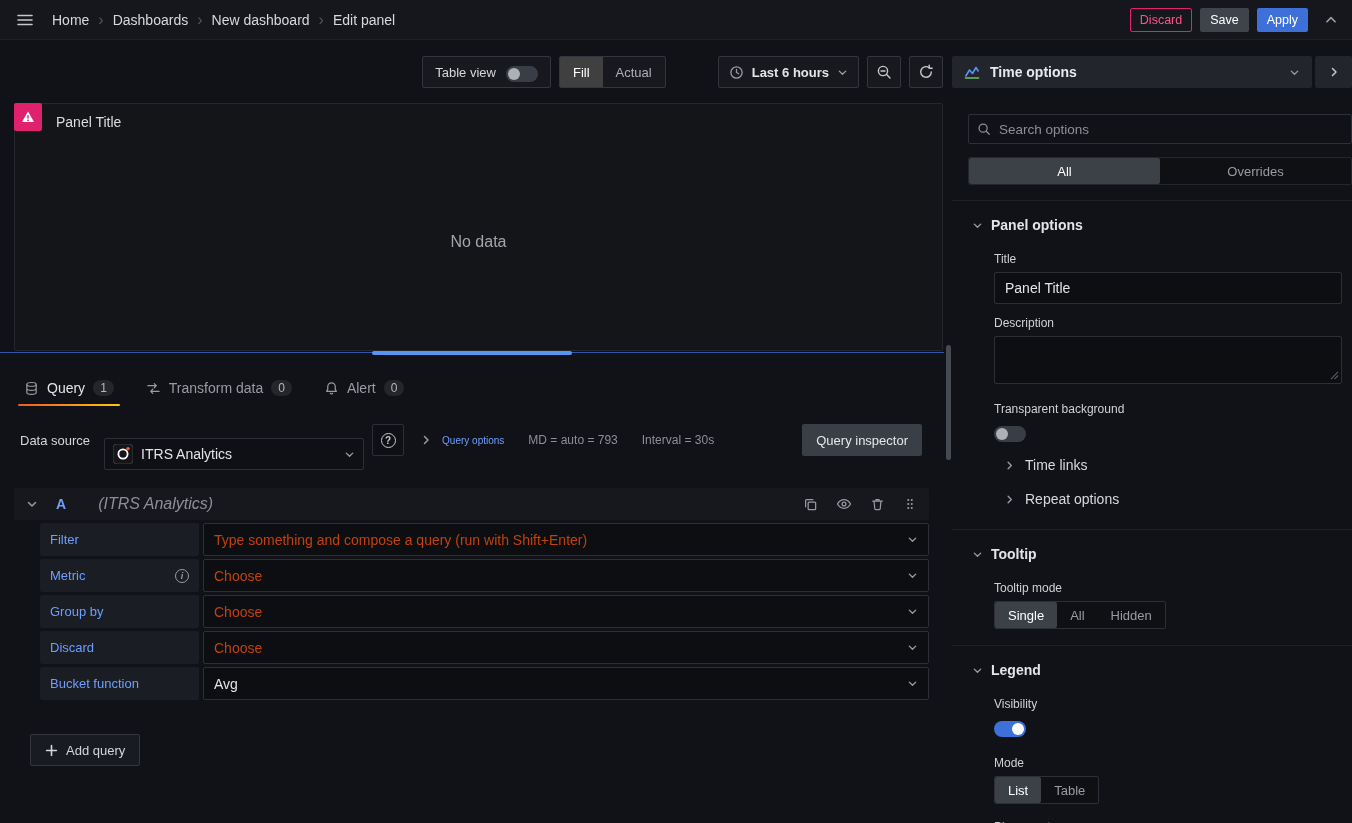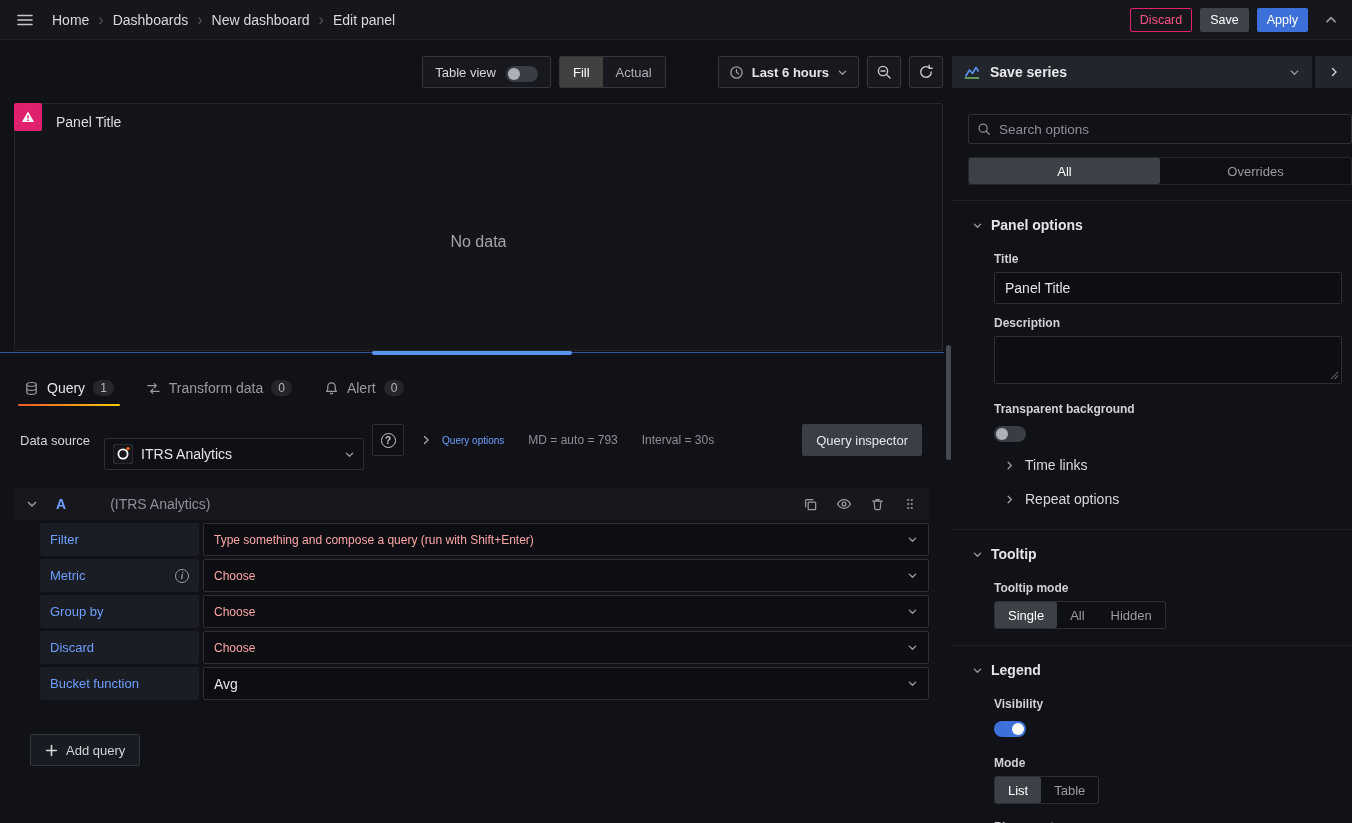--- a/index.html
+++ b/index.html
@@ -66,49 +66,49 @@
   .qopts-link { color:#6e9fff; font-size:10px; font-weight:500; cursor:pointer; }
   .qstat { color:#8e8e99; font-size:12px; margin-left:16px; }
   .spacer { flex:1; }
   .btn-inspector { height:32px; padding:0 14px; background:#3a3e46; border:0; border-radius:2px; color:#e6e7ea; font-size:13px; display:flex; align-items:center; margin-right:22px; }
 
   
   .qcard { margin-top:30px; width:915px; }
   .qcard-header { height:32px; background:#16181e; border-radius:2px; display:flex; align-items:center; padding:0 12px; }
   .chev { color:#9a9ba2; }
   .refid { color:#6e9fff; font-weight:700; font-size:14px; margin-left:18px; }
-  .ds-hint { color:#8e8e99; font-size:14px; margin-left:44px; }
+  .ds-hint { color:#8e8e99; font-style:italic; font-size:16px; margin-left:32px; }
   .qcard-icons { margin-left:auto; display:flex; align-items:center; gap:18px; color:#9a9ba2; }
   .qcard-icons > span { cursor:pointer; }
   .qrows { margin-left:26px; }
   .qrow { display:flex; gap:4px; margin-top:3px; }
   .qlabel { width:159px; background:#1a1d24; border-radius:2px; display:flex; align-items:center; padding:0 10px; color:#6e9fff; font-size:13px; height:33px; }
   .qlabel.with-info { justify-content:space-between; }
   .qfield { flex:1; height:33px; background:#0d0e12; border:1px solid #2c3036; border-radius:2px; display:flex; align-items:center; padding:0 10px; gap:8px; cursor:pointer; }
   .qfield input { flex:1; background:transparent; border:0; outline:0; color:#e3e4e8; font:inherit; }
-  .qfield .ph { flex:1; color:#fca5a5; font-size:12px; }
+  .qfield .ph { flex:1; color:#c2410c; font-size:14px; }
   .qfield .val { flex:1; color:#e3e4e8; font-size:14px; }
   .info-icon { width:14px; height:14px; border:1.2px solid #9a9ba2; color:#9a9ba2; border-radius:50%; display:grid; place-items:center; font-size:9px; font-weight:700; font-style:italic; }
   .btn-addquery { margin:34px 0 0 16px; height:32px; padding:0 14px; display:inline-flex; align-items:center; gap:8px; background:#181b21; border:1px solid #33363d; border-radius:2px; color:#d5d6da; font-size:13px; }
 
   
   .viz-header { display:flex; gap:3px; margin-bottom:26px; }
   .viz-select { flex:1; height:32px; background:#22252b; border-radius:2px; display:flex; align-items:center; gap:10px; padding:0 12px; cursor:pointer; }
   .viz-select .vname { flex:1; color:#e8e9ec; font-weight:600; font-size:14px; }
   .viz-close { width:37px; height:32px; background:#22252b; border:0; border-radius:2px; display:grid; place-items:center; color:#c7c8cd; }
   .search-wrap { margin-left:16px; height:30px; border:1px solid #2c3036; border-radius:2px; display:flex; align-items:center; gap:8px; padding:0 8px; margin-bottom:13px; color:#8e8e99; }
   .search-wrap input { flex:1; background:transparent; border:0; outline:0; color:#e3e4e8; font:inherit; font-size:13.5px; }
   .search-wrap input::placeholder { color:#8e8e99; }
   .opt-tabs { margin-left:16px; height:28px; display:flex; border:1px solid #24262c; background:#0f1014; border-radius:2px; margin-bottom:15px; }
   .opt-tab { flex:1; display:grid; place-items:center; font-size:13px; color:#9a9ba2; cursor:pointer; }
   .opt-tab.active { background:#3c4047; color:#fff; border-radius:2px; }
   .opt-section { border-top:1px solid #1f2126; padding:8px 0 16px; }
   .sec-head { display:flex; align-items:center; gap:8px; padding-left:20px; color:#e3e4e8; font-weight:700; font-size:14px; height:32px; cursor:pointer; }
   .sec-body { padding:0 10px 0 42px; }
-  .f-label { margin:11px 0 6px; font-size:12px; font-weight:700; color:#d0d1d6; }
+  .f-label { margin:11px 0 6px; font-size:12px; font-weight:400; color:#d0d1d6; }
   .mt12 { margin-top:12px; } .mt16 { margin-top:16px; } .mt18 { margin-top:18px; }
   .t-input { width:100%; height:32px; background:#0d0e12; border:1px solid #2c3036; border-radius:2px; color:#e3e4e8; font:inherit; padding:0 10px; outline:0; }
   .t-area-wrap { position:relative; }
   .t-area { width:100%; height:48px; background:#0d0e12; border:1px solid #2c3036; border-radius:2px; color:#e3e4e8; font:inherit; padding:6px 10px; resize:none; outline:0; display:block; }
   .grip { position:absolute; right:3px; bottom:4px; }
   .switch { width:32px; height:16px; border-radius:8px; background:#393d46; position:relative; display:inline-block; margin-top:4px; cursor:pointer; }
   .switch .knob { position:absolute; top:2px; left:2px; width:12px; height:12px; border-radius:50%; background:#aeb0b8; }
   .switch.on { background:#3d71d9; }
   .switch.on .knob { left:auto; right:2px; background:#fff; }
   .collapse-row { display:flex; align-items:center; gap:10px; height:28px; margin-top:6px; padding-left:52px; color:#d8d9de; font-size:14px; cursor:pointer; }
@@ -391,21 +391,21 @@
   <aside class="sidebar">
 
     <div class="viz-header">
       <div class="viz-select">
         <span>
           <svg width="16" height="16" viewBox="0 0 16 16">
               <path d="M1.5 12.5 5.5 6l3 3.5 3.5-6 2.5 4" fill="none" stroke="#5794f2" stroke-width="1.6" stroke-linejoin="round"></path>
               <path d="M1.5 14h13" stroke="#73bf69" stroke-width="1.6" stroke-linecap="round"></path>
             </svg>
         </span>
-        <span class="vname">Save series</span>
+        <span class="vname">Time options</span>
         <span class="chev">
           <svg width="11" height="11" viewBox="0 0 12 12">
               <path d="M2.5 4.5 6 8l3.5-3.5" fill="none" stroke="currentColor" stroke-width="1.5" stroke-linecap="round" stroke-linejoin="round"></path>
             </svg>
         </span>
       </div>
       <button class="viz-close">
         <svg width="12" height="12" viewBox="0 0 12 12">
             <path d="M4.5 2.5 8 6l-3.5 3.5" fill="none" stroke="currentColor" stroke-width="1.5" stroke-linecap="round" stroke-linejoin="round"></path>
           </svg>

